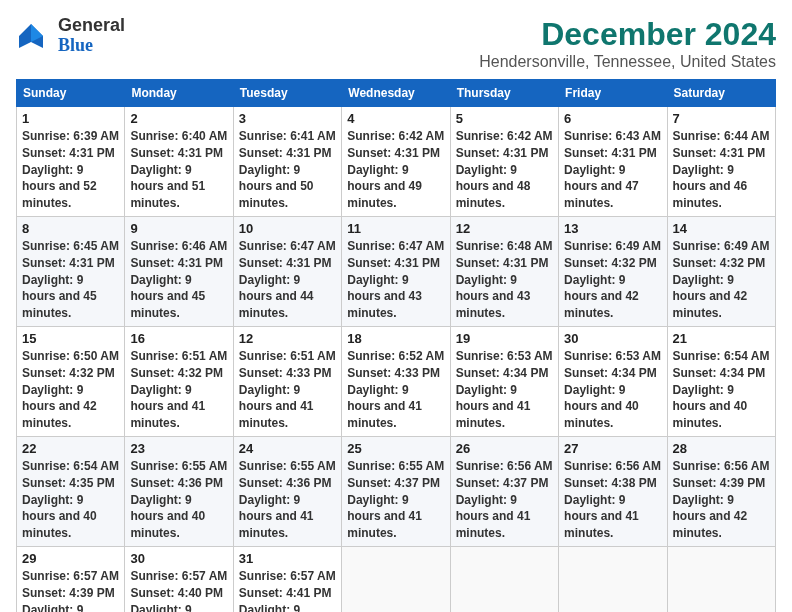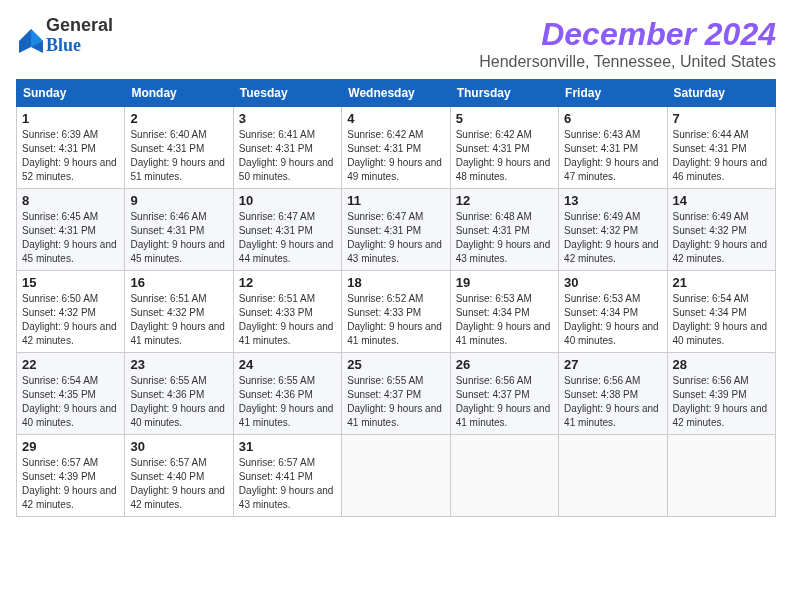--- a/index.html
+++ b/index.html
@@ -11,42 +11,41 @@
       padding: 16px;
     }
     .header-area {
       display: flex;
       justify-content: space-between;
       align-items: flex-start;
       margin-bottom: 8px;
     }
     .logo {
       display: flex;
-      align-items: flex-end;
-      gap: 0;
+      align-items: center;
+      gap: 12px;
     }
     .logo-text {
       font-size: 18px;
       font-weight: bold;
       color: #333;
       line-height: 1.1;
     }
     .logo-text .blue { color: #1565c0; font-family: Liberation Serif, serif; }
     .logo-icon {
       width: 30px;
       height: 30px;
     }
     .title-area {
       text-align: right;
     }
     .month-title {
       font-size: 32px;
       font-weight: bold;
-      color: #8b5cf6;
-      font-style: italic;
+      color: #0f766e;
     }
     .location-title {
       font-size: 16px;
       color: #555;
     }
     .calendar {
       width: 100%;
       border-collapse: collapse;
       font-size: 10.5px;
       border-radius: 15px;
@@ -73,22 +72,23 @@
     }
     .day-number {
       font-size: 13px;
       font-weight: bold;
       color: #222;
       display: block;
       margin-bottom: 2px;
     }
     .day-info {
       color: #333;
-      font-size: 10px;
+      font-size: 12px;
       line-height: 1.4;
+      font-weight: bold;
     }
     .empty-cell {
       background: #f9f9f9 !important;
     }
   </style>
 </head>
 <body>
 
 <div class="header-area">
   <div class="logo">

